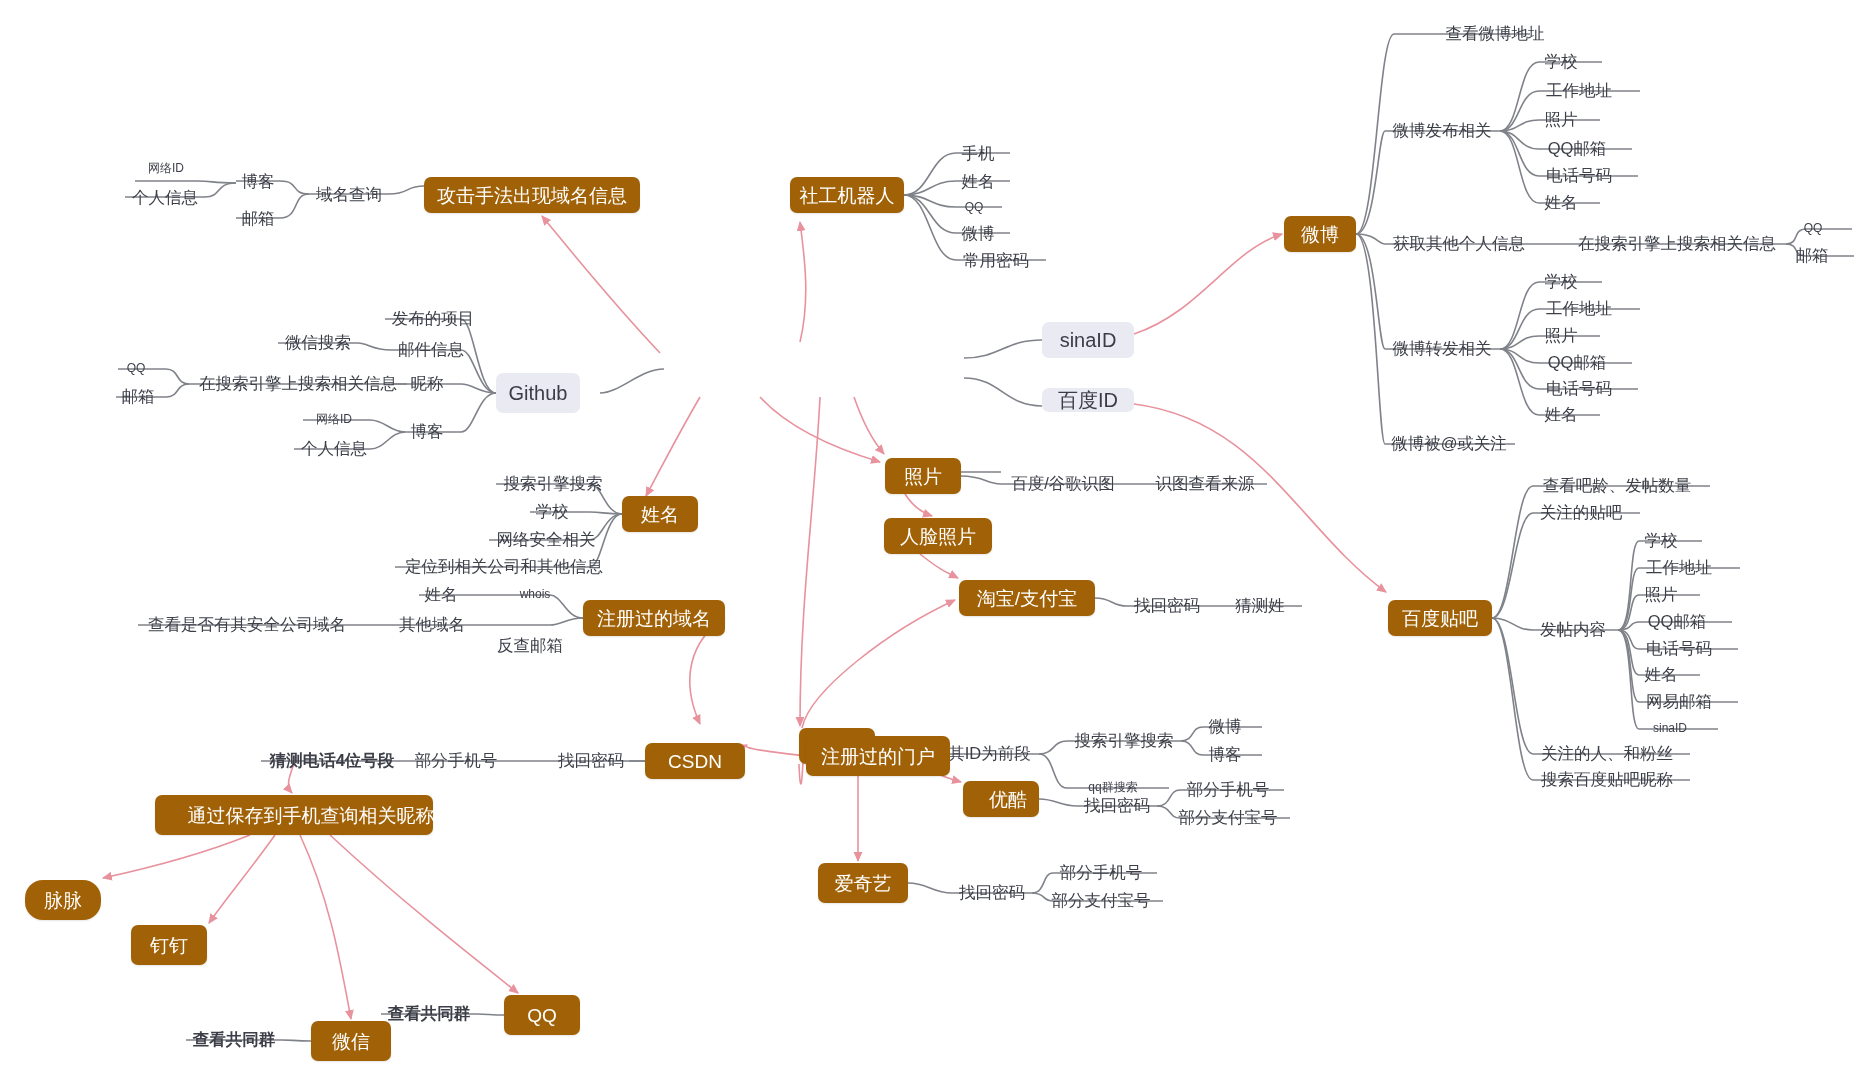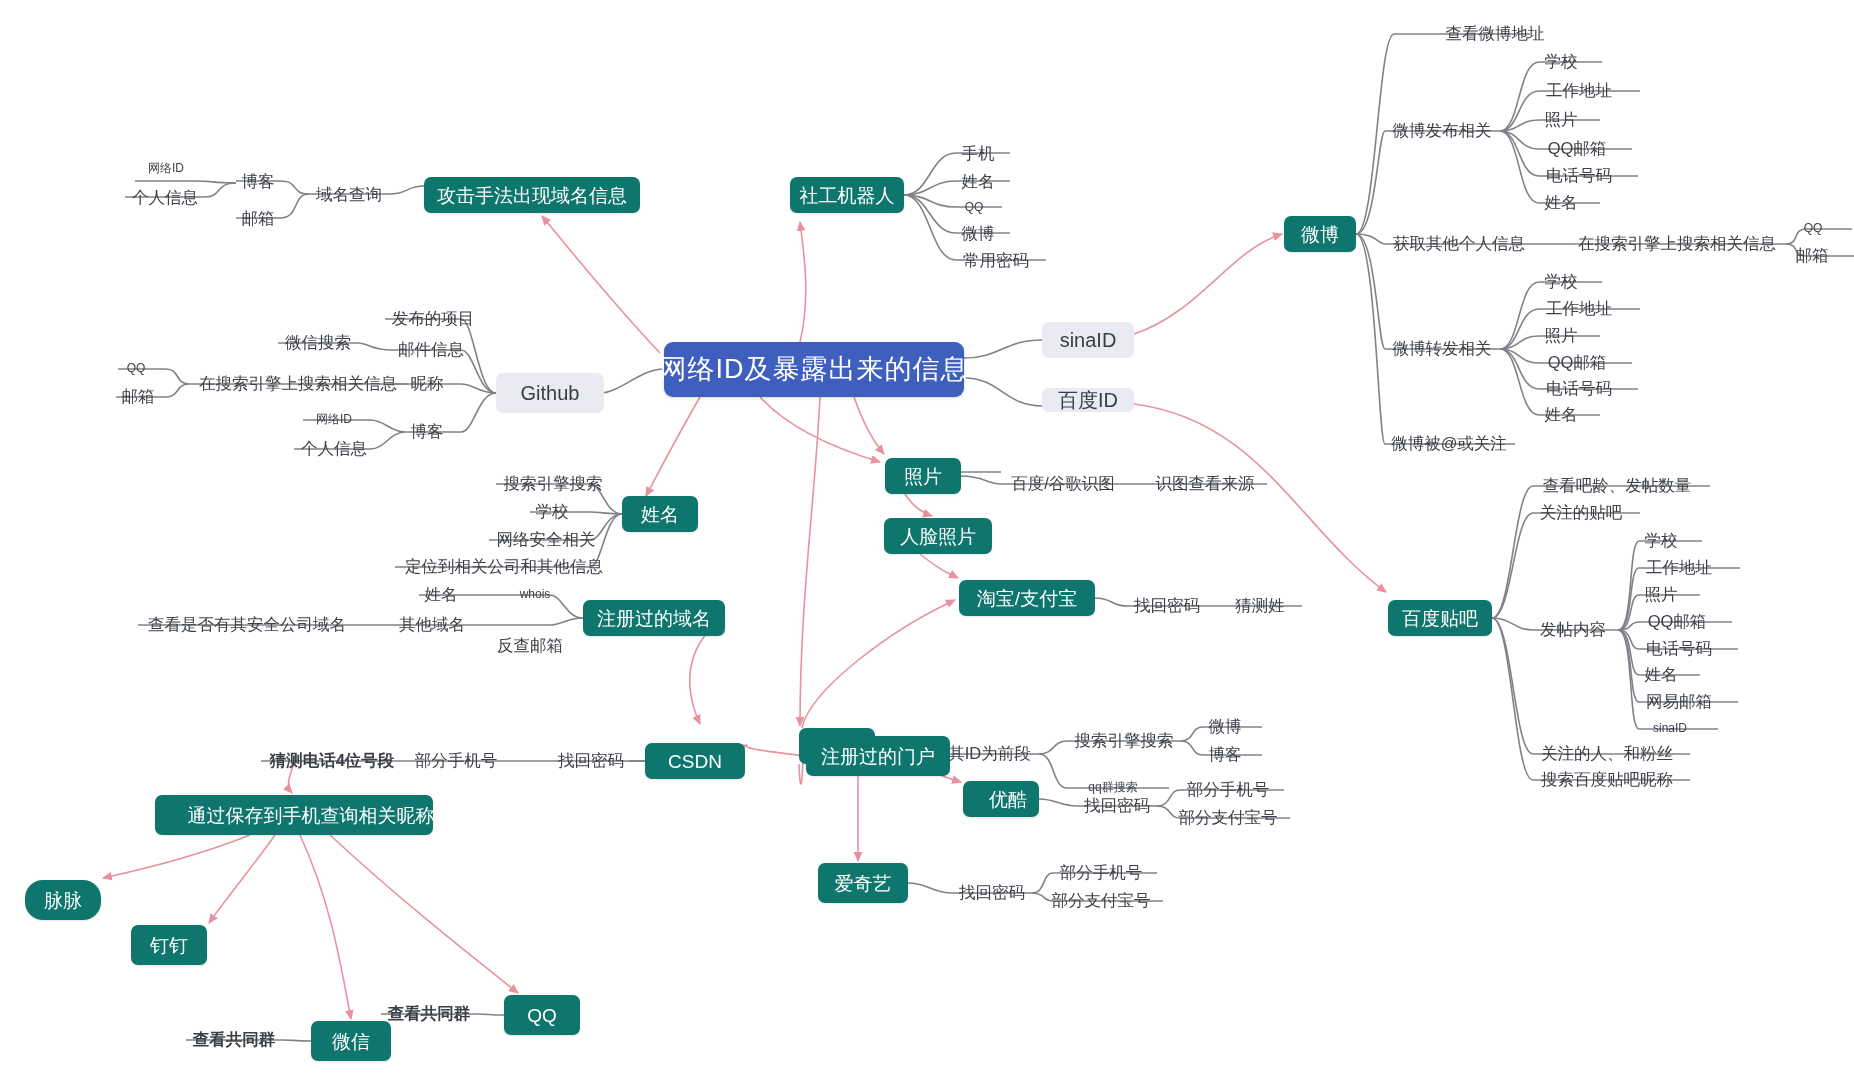--- a/index.html
+++ b/index.html
@@ -35,21 +35,21 @@
     background: #3f5fbf;
     color: #ffffff;
     border-radius: 9px;
     font-size: 27px;
     letter-spacing: 1px;
     padding: 0 18px;
     box-shadow: 0 1px 3px rgba(0,0,0,.18);
   }
   
   .n-pink {
-    background: #0f766e;
+    background: #a16207;
     color: #ffffff;
     border-radius: 7px;
     font-size: 19px;
     padding: 0 14px;
     box-shadow: 0 1px 2px rgba(0,0,0,.10);
   }
   
   .n-grey {
     background: #e9eaf2;
     color: #3a3d47;
@@ -277,21 +277,20 @@
       <path d="M890,756 C920,765 935,775 961,782" marker-end="url(#ah)"></path>
       <path d="M858,776 C858,810 858,840 858,861" marker-end="url(#ah)"></path>
       <path d="M295,761 C290,775 285,785 292,793" marker-end="url(#ah)"></path>
       <path d="M250,835 C200,855 140,870 103,878" marker-end="url(#ah)"></path>
       <path d="M275,835 C250,870 225,900 209,923" marker-end="url(#ah)"></path>
       <path d="M300,835 C330,900 340,960 351,1019" marker-end="url(#ah)"></path>
       <path d="M330,835 C400,900 470,955 518,993" marker-end="url(#ah)"></path>
     </g>
   </svg>
 
-  <div class="node n-root" style="left:664px;top:342px;width:300px;height:55px;">网络ID及暴露出来的信息</div>
 
   <div class="node n-pink" style="left:424px;top:177px;width:216px;height:36px;">攻击手法出现域名信息</div>
   <div class="node n-leaf" style="left:309px;top:183px;width:80px;height:22px;">域名查询</div>
   <div class="node n-leaf" style="left:236px;top:170px;width:44px;height:22px;">博客</div>
   <div class="node n-leaf" style="left:236px;top:207px;width:44px;height:22px;">邮箱</div>
   <div class="node n-leaf lat" style="left:135px;top:157px;width:62px;height:22px;">网络ID</div>
   <div class="node n-leaf" style="left:125px;top:186px;width:80px;height:22px;">个人信息</div>
 
   <div class="node n-pink" style="left:790px;top:177px;width:114px;height:36px;">社工机器人</div>
   <div class="node n-leaf" style="left:956px;top:142px;width:44px;height:22px;">手机</div>
@@ -333,21 +332,21 @@
   <div class="node n-leaf" style="left:1639px;top:556px;width:80px;height:22px;">工作地址</div>
   <div class="node n-leaf" style="left:1639px;top:583px;width:44px;height:22px;">照片</div>
   <div class="node n-leaf" style="left:1639px;top:610px;width:76px;height:22px;">QQ邮箱</div>
   <div class="node n-leaf" style="left:1639px;top:637px;width:80px;height:22px;">电话号码</div>
   <div class="node n-leaf" style="left:1639px;top:663px;width:44px;height:22px;">姓名</div>
   <div class="node n-leaf" style="left:1639px;top:690px;width:80px;height:22px;">网易邮箱</div>
   <div class="node n-leaf lat" style="left:1639px;top:717px;width:62px;height:22px;">sinaID</div>
   <div class="node n-leaf" style="left:1533px;top:742px;width:148px;height:22px;">关注的人、和粉丝</div>
   <div class="node n-leaf" style="left:1533px;top:768px;width:148px;height:22px;">搜索百度贴吧昵称</div>
 
-  <div class="node n-grey" style="left:496px;top:373px;width:108px;height:40px;">Github</div>
+  <div class="node n-grey" style="left:496px;top:373px;width:84px;height:40px;">Github</div>
   <div class="node n-leaf" style="left:385px;top:307px;width:96px;height:22px;">发布的项目</div>
   <div class="node n-leaf" style="left:391px;top:338px;width:80px;height:22px;">邮件信息</div>
   <div class="node n-leaf" style="left:405px;top:372px;width:44px;height:22px;">昵称</div>
   <div class="node n-leaf" style="left:405px;top:420px;width:44px;height:22px;">博客</div>
   <div class="node n-leaf" style="left:278px;top:331px;width:80px;height:22px;">微信搜索</div>
   <div class="node n-leaf" style="left:189px;top:372px;width:218px;height:22px;">在搜索引擎上搜索相关信息</div>
   <div class="node n-leaf lat" style="left:118px;top:357px;width:36px;height:22px;">QQ</div>
   <div class="node n-leaf" style="left:116px;top:385px;width:44px;height:22px;">邮箱</div>
   <div class="node n-leaf lat" style="left:303px;top:408px;width:62px;height:22px;">网络ID</div>
   <div class="node n-leaf" style="left:294px;top:437px;width:80px;height:22px;">个人信息</div>

